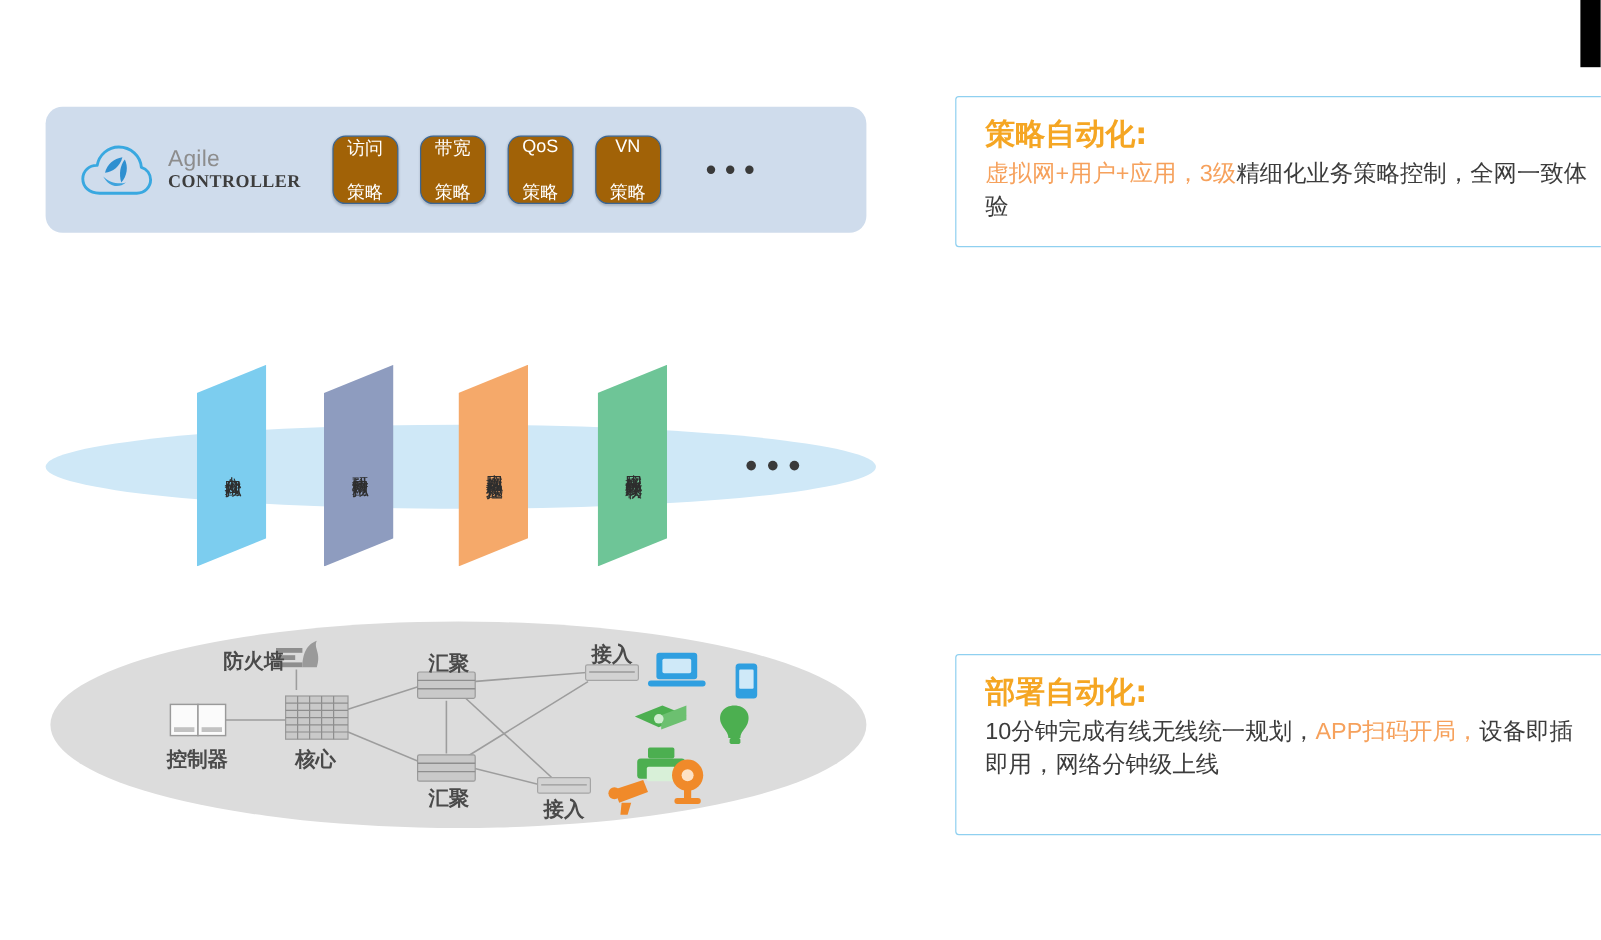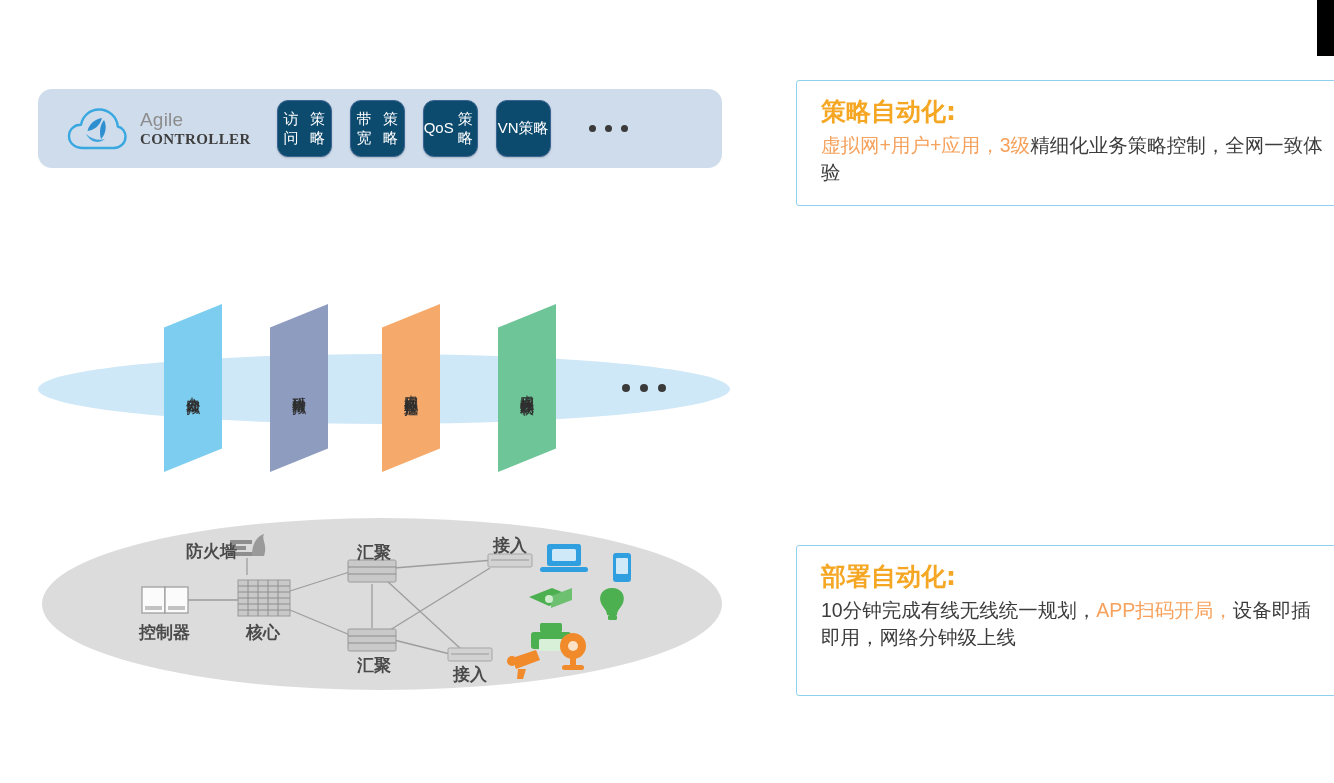--- a/index.html
+++ b/index.html
@@ -30,21 +30,21 @@
     height: 56px;
     background: #000000;
   }
 
   
   .controller-strip {
     position: absolute;
     left: 38px;
     top: 89px;
     width: 684px;
-    height: 79px;
+    height: 105px;
     background: #cfdcec;
     border-radius: 14px;
     display: flex;
     align-items: center;
     padding-left: 28px;
     box-sizing: border-box;
   }
   .logo-block {
     display: flex;
     align-items: center;
@@ -79,31 +79,31 @@
 
   .policy-chips {
     display: flex;
     align-items: center;
     gap: 18px;
   }
   .chip {
     width: 53px;
     height: 55px;
     border-radius: 11px;
-    background: #0c4a6e;
+    background: #a16207;
     border: 1.5px solid #3d6punsafe;
     border: 1.5px solid #3f6punsafe;
     border: 1.5px solid #3a6593;
     color: #ffffff;
     font-size: 15px;
     line-height: 1.22;
     display: flex;
-    flex-direction: row;
-    align-items: center;
-    justify-content: center;
+    flex-direction: column;
+    align-items: center;
+    justify-content: space-between;
     text-align: center;
     font-family: "DejaVu Sans", "Liberation Sans", sans-serif;
     box-shadow: 0 1px 2px rgba(0,0,0,.18);
   }
   .chip span { display: block; }
   .chip-latin { font-family: "Liberation Sans", sans-serif; font-size: 15px; }
   .dots {
     margin-left: 20px;
     color: #3a3a3a;
     font-size: 26px;

